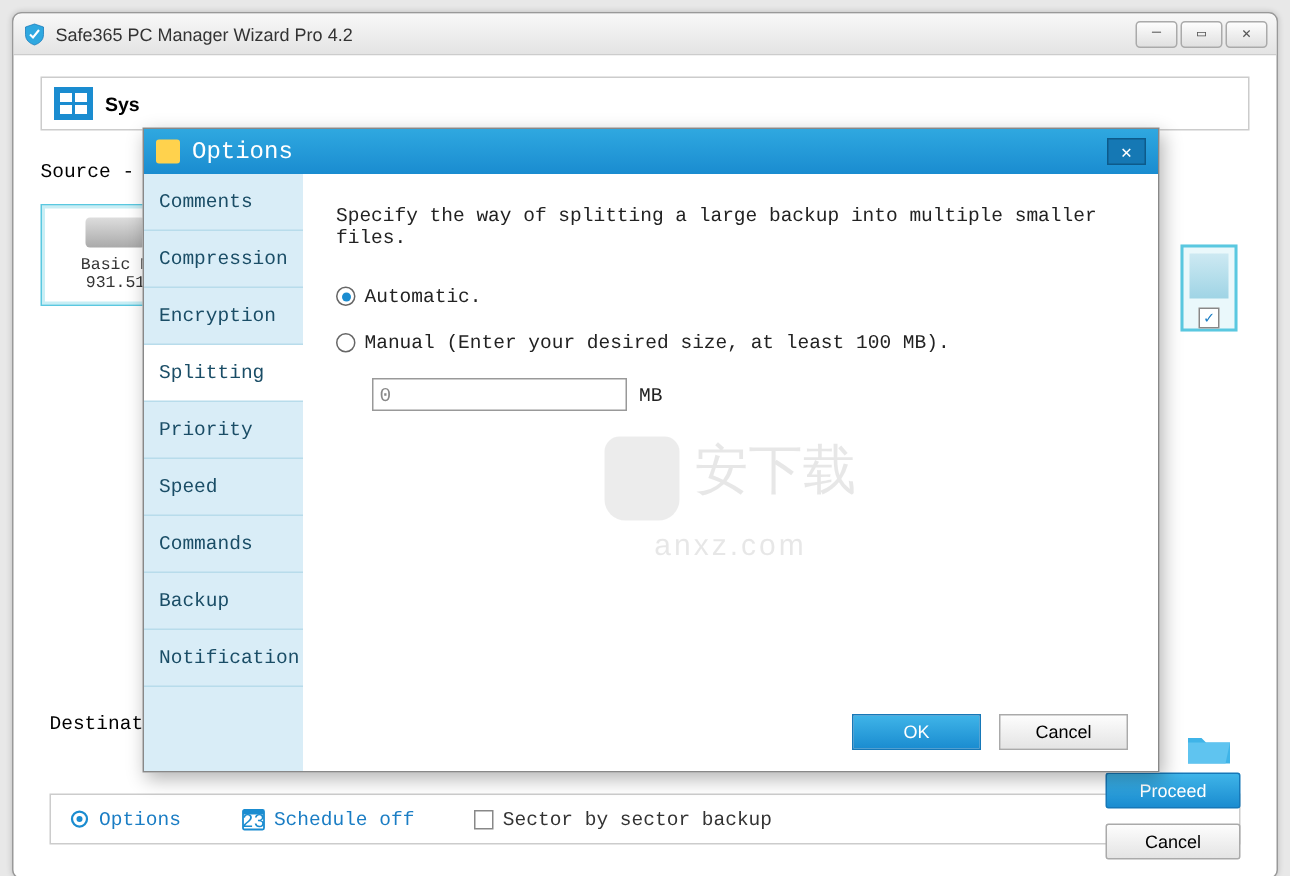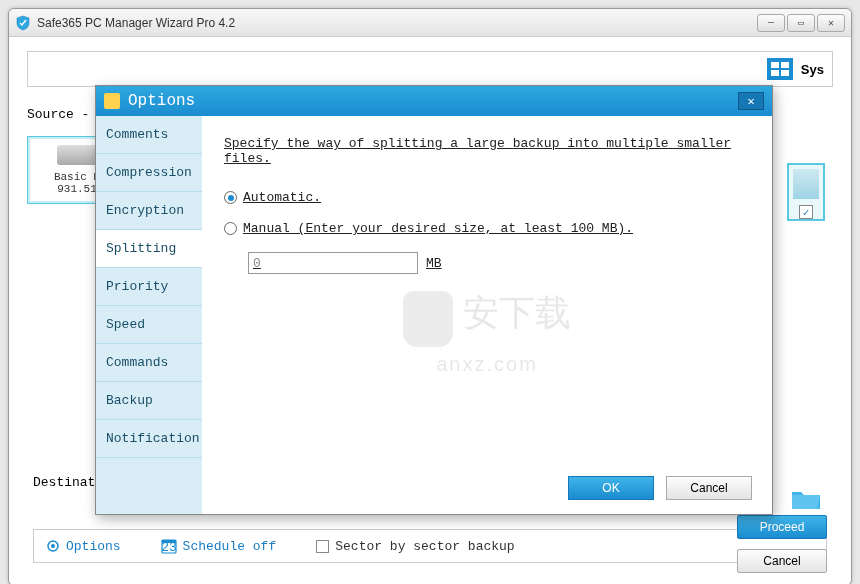--- a/index.html
+++ b/index.html
@@ -8,21 +8,21 @@
 .window { background: #fff; border: 1px solid #999; border-radius: 6px; margin: 8px; height: 578px; box-shadow: 0 0 4px rgba(0,0,0,0.2); }
 
 .titlebar { height: 28px; background: linear-gradient(to bottom, #f8f8f8, #e4e4e4); border-radius: 6px 6px 0 0; display: flex; align-items: center; padding: 0 6px; border-bottom: 1px solid #ccc; }
 .titlebar-icon { width: 16px; height: 16px; margin-right: 6px; }
 .titlebar-text { flex: 1; color: #333; font-family: Tahoma, sans-serif; font-size: 12px; }
 .win-controls { display: flex; gap: 2px; }
 .win-btn { width: 28px; height: 18px; border: 1px solid #aaa; border-radius: 3px; background: linear-gradient(to bottom,#fdfdfd,#e0e0e0); display: flex; align-items: center; justify-content: center; color: #555; font-size: 10px; cursor: pointer; }
 
 .main-content { padding: 14px 18px; height: calc(100% - 28px); position: relative; }
 
-.toolbar { height: 36px; border: 1px solid #ccc; display: flex; align-items: center; padding: 0 8px; gap: 8px; background: #fff; justify-content: flex-end; }
+.toolbar { height: 36px; border: 1px solid #ccc; display: flex; align-items: center; padding: 0 8px; gap: 8px; background: #fff; }
 .toolbar-icon { width: 26px; height: 22px; background: #1a7dc4; border-radius: 2px; }
 .toolbar-text { font-weight: bold; font-family: Tahoma, sans-serif; }
 
 .source-row { margin-top: 20px; display: flex; align-items: center; gap: 6px; }
 .disk-card { margin-top: 14px; width: 100px; border: 1px solid #5ac8e0; padding: 8px 6px; background: #fff; box-shadow: inset 0 0 0 2px #c8eef5; }
 .disk-img { width: 40px; height: 20px; background: linear-gradient(to bottom,#ddd,#aaa); border-radius: 3px; margin: 0 auto 6px; }
 .disk-lbl { text-align: center; font-size: 11px; color: #333; }
 
 .right-disk { position: absolute; right: 26px; top: 126px; width: 38px; height: 58px; border: 2px solid #5ac8e0; background: #eaf8fb; padding: 4px; }
 .right-disk-inner { width: 100%; height: 30px; background: linear-gradient(to bottom,#cde9f2,#9fd4e5); margin-bottom: 6px; }
@@ -47,21 +47,21 @@
 .dlg-title { height: 30px; background: linear-gradient(to bottom,#2fa8e0,#1a8cd0); color: #fff; display: flex; align-items: center; padding: 0 8px; gap: 8px; }
 .dlg-title-icon { width: 16px; height: 16px; background: #ffd24d; border-radius: 2px; }
 .dlg-title-text { flex: 1; font-size: 16px; font-family: "Courier New", monospace; }
 .dlg-close { width: 26px; height: 18px; background: #1578b4; border: 1px solid #0d5a8a; color: #fff; display: flex; align-items: center; justify-content: center; cursor: pointer; font-size: 12px; }
 
 .dlg-body { display: flex; height: calc(100% - 30px); }
 .sidebar { width: 106px; background: #d9edf7; display: flex; flex-direction: column; }
 .sidebar-item { height: 38px; display: flex; align-items: center; padding-left: 10px; border-bottom: 1px solid #b8dceb; color: #1a4d66; cursor: pointer; font-size: 13px; text-align: center; }
 .sidebar-item.active { background: #fff; border-right: none; }
 
-.panel { flex: 1; padding: 20px 22px; position: relative; color: #222; text-decoration: underline; }
+.panel { flex: 1; padding: 20px 22px; position: relative; color: #222; }
 .panel-desc { margin-bottom: 24px; }
 .radio-row { display: flex; align-items: center; gap: 6px; margin-bottom: 16px; }
 .radio { width: 13px; height: 13px; border-radius: 50%; border: 1px solid #666; display: inline-flex; align-items: center; justify-content: center; }
 .radio.checked::after { content: ""; width: 6px; height: 6px; border-radius: 50%; background: #1a8cd0; display: block; }
 .size-row { margin-left: 24px; display: flex; align-items: center; gap: 8px; }
 .size-input { width: 170px; height: 22px; border: 1px solid #999; padding: 2px 4px; color: #888; font-family: "Courier New", monospace; }
 
 .watermark { position: absolute; left: 50%; top: 50%; transform: translate(-50%,-30%); opacity: 0.15; text-align: center; pointer-events: none; color: #666; }
 .watermark .cn { font-size: 36px; font-family: sans-serif; }
 .watermark .en { font-size: 20px; font-family: sans-serif; letter-spacing: 2px; }

